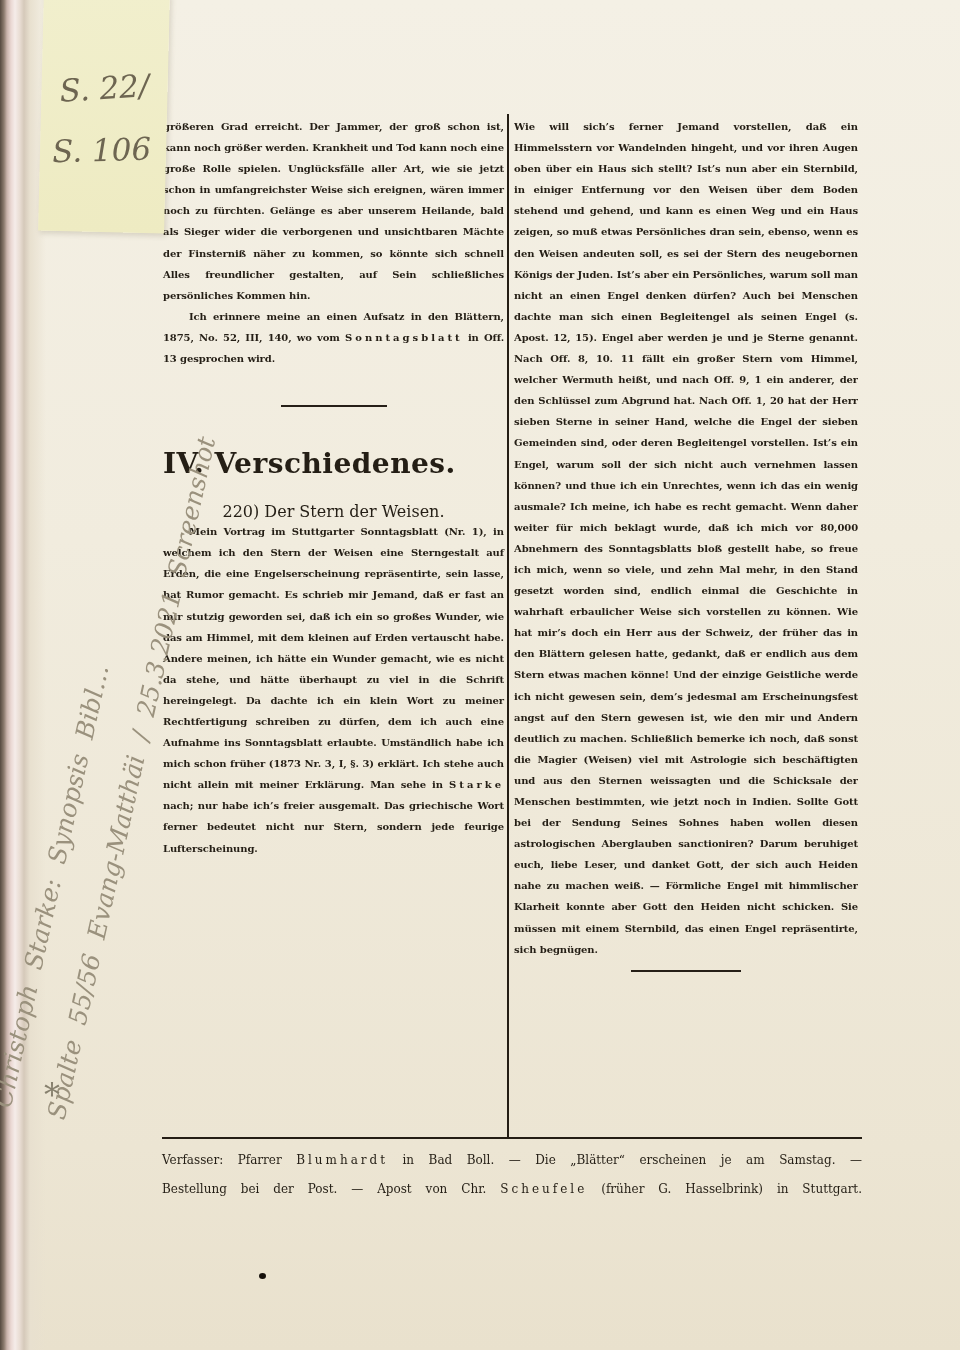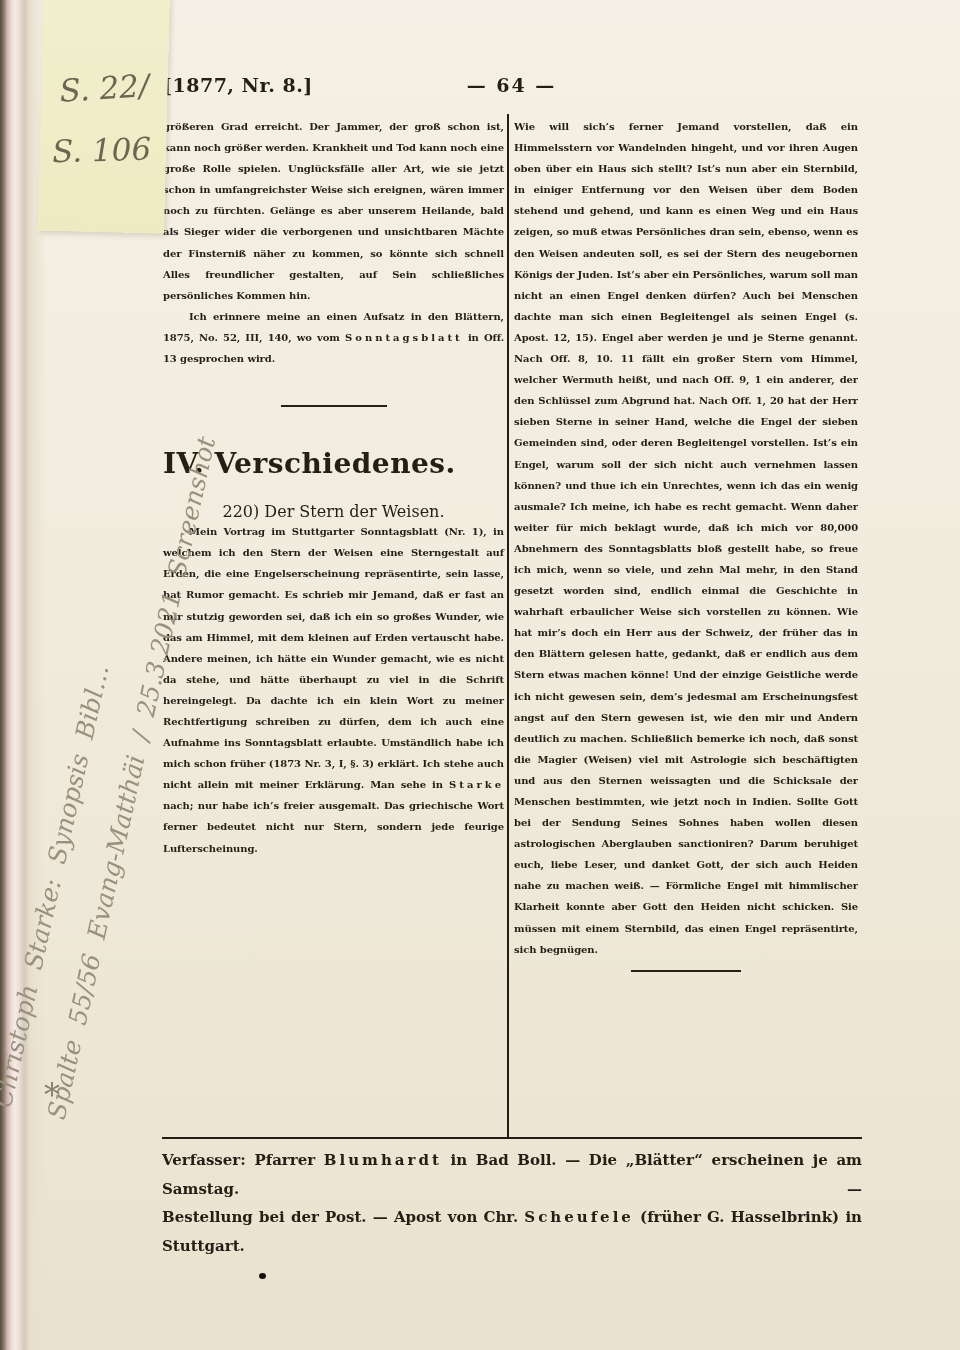--- a/index.html
+++ b/index.html
@@ -20,43 +20,39 @@
   .p3{margin-top:18px;}
   .p4{margin-top:0;}
   .mini-rule{width:106px;height:2px;background:#261f17;margin:36px auto 0;}
   h2.section{margin:40px 0 0;font-size:28px;letter-spacing:.5px;font-weight:bold;}
   h3.article{margin:22px 0 0;text-align:center;font-size:16px;font-weight:normal;}
   .sperr{letter-spacing:3px;}
   .col-right p.body{max-height:1000px;overflow:hidden;}
   .end-rule{margin:10px auto 0;width:110px;height:2px;background:#261f17;}
   .divider{position:absolute;left:507px;top:114px;width:2px;height:1024px;background:#241d14;}
   .footer-rule{position:absolute;left:162px;top:1137px;width:700px;height:2px;background:#241d14;}
-  .footer{position:absolute;left:162px;top:1146px;width:700px;font-weight:bold;font-size:15px;line-height:28.5px;}
+  .footer{position:absolute;left:162px;top:1146px;width:700px;font-weight:normal;font-size:12px;line-height:28.5px;}
   .imprint-line{text-align:justify;text-align-last:justify;}
   .sticky{position:absolute;left:41px;top:-8px;width:126px;height:240px;
     background:linear-gradient(180deg,#f1efcd,#eeebc2);transform:rotate(1.4deg);
     box-shadow:2px 3px 5px rgba(100,90,60,.18);}
   .hand{font-style:italic;color:#6d6551;}
   .s1{position:absolute;left:18px;top:78px;font-size:31px;transform:rotate(-5deg);}
   .s2{position:absolute;left:12px;top:140px;font-size:31px;transform:rotate(-3deg);}
   .margin-note{position:absolute;left:-300px;top:648px;width:840px;transform:rotate(-77.5deg);
     font-style:italic;font-size:25px;line-height:55px;color:#9a917d;white-space:nowrap;word-spacing:8px;}
   .asterisk{position:absolute;left:44px;top:1076px;font-size:32px;color:#87806e;}
   .ink-dot{position:absolute;left:259px;top:1273px;width:7px;height:6px;border-radius:50%;background:#15100a;}
 </style>
 </head>
 <body>
 
 <div class="page">
   <div class="binding"></div>
 
-  <div class="header">
-    <span class="issue">[1877, Nr. 8.]</span>
-    <span class="pagenum">—  64  —</span>
-  </div>
 
   <div class="col-left">
     <p class="body p1">größeren Grad erreicht. Der Jammer, der groß schon ist, kann noch größer werden. Krankheit und Tod kann noch eine große Rolle spielen. Unglücksfälle aller Art, wie sie jetzt schon in umfangreichster Weise sich ereignen, wären immer noch zu fürchten. Gelänge es aber unserem Heilande, bald als Sieger wider die verborgenen und unsichtbaren Mächte der Finsterniß näher zu kommen, so könnte sich schnell Alles freundlicher gestalten, auf Sein schließliches persönliches Kommen hin.</p>
     <p class="body indent p2"><span>Ich erinnere meine an einen Aufsatz in den Blättern, 1875, No. 52, III, 140, wo vom </span><span class="sperr">Sonntagsblatt</span><span> in Off. 13 gesprochen wird.</span></p>
     <div class="mini-rule"></div>
     <h2 class="section">IV. Verschiedenes.</h2>
     <h3 class="article">220) Der Stern der Weisen.</h3>
     <p class="body indent p3"><span>Mein Vortrag im Stuttgarter Sonntagsblatt (Nr. 1), in welchem ich den Stern der Weisen eine Sterngestalt auf Erden, die eine Engelserscheinung repräsentirte, sein lasse, hat Rumor gemacht. Es schrieb mir Jemand, daß er fast an mir stutzig geworden sei, daß ich ein so großes Wunder, wie das am Himmel, mit dem kleinen auf Erden vertauscht habe. Andere meinen, ich hätte ein Wunder gemacht, wie es nicht da stehe, und hätte überhaupt zu viel in die Schrift hereingelegt. Da dachte ich ein klein Wort zu meiner Rechtfertigung schreiben zu dürfen, dem ich auch eine Aufnahme ins Sonntagsblatt erlaubte. Umständlich habe ich mich schon früher (1873 Nr. 3, I, §. 3) erklärt. Ich stehe auch nicht allein mit meiner Erklärung. Man sehe in </span><span class="sperr">Starke</span><span> nach; nur habe ich’s freier ausgemalt. Das griechische Wort ferner bedeutet nicht nur Stern, sondern jede feurige Lufterscheinung.</span></p>
   </div>
 

